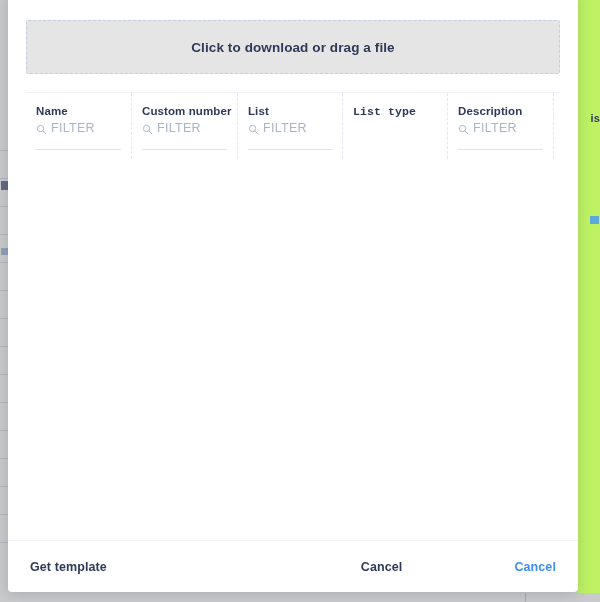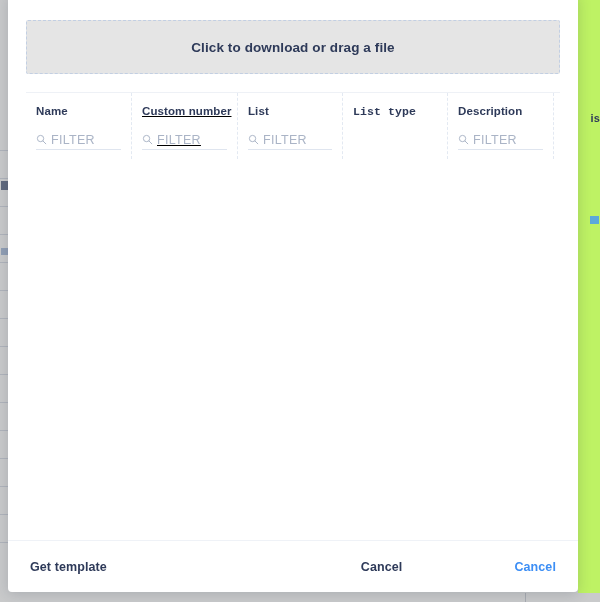--- a/index.html
+++ b/index.html
@@ -159,24 +159,24 @@
     font-size: 11.5px;
     font-weight: bold;
     color: #2e3a59;
     letter-spacing: .1px;
     white-space: nowrap;
   }
 
   .filter-cell {
     margin-top: 14px;
     display: flex;
-    align-items: center;
+    align-items: flex-end;
     gap: 4px;
     border-bottom: 1px solid #dfe5ef;
-    padding-bottom: 1px;
+    padding-bottom: 14px;
     height: 19px;
   }
   .filter-cell.empty { border-bottom: none; }
 
   .search-icon {
     width: 11px; height: 11px;
     flex: 0 0 auto;
     display: block;
   }
   .filter-input {
@@ -279,21 +279,21 @@
             <div class="filter-cell">
               <span style="display: flex;">
                 <svg class="search-icon" viewBox="0 0 16 16" fill="none" aria-hidden="true">
                   <circle cx="6.6" cy="6.6" r="4.6" stroke="#aab4c6" stroke-width="1.4"></circle>
                   <line x1="10.1" y1="10.1" x2="14.3" y2="14.3" stroke="#aab4c6" stroke-width="1.4" stroke-linecap="round"></line>
                 </svg>
               </span>
               <input type="text" class="filter-input" placeholder="FILTER" style="">
             </div>
           </div>
-          <div class="th" style="width: 106px; text-decoration: underline;">
+          <div class="th" style="width: 106px;">
             <span class="th-label">Custom number</span>
             <div class="filter-cell">
               <span style="display: flex;">
                 <svg class="search-icon" viewBox="0 0 16 16" fill="none" aria-hidden="true">
                   <circle cx="6.6" cy="6.6" r="4.6" stroke="#aab4c6" stroke-width="1.4"></circle>
                   <line x1="10.1" y1="10.1" x2="14.3" y2="14.3" stroke="#aab4c6" stroke-width="1.4" stroke-linecap="round"></line>
                 </svg>
               </span>
               <input type="text" class="filter-input" placeholder="FILTER" style="">
             </div>

